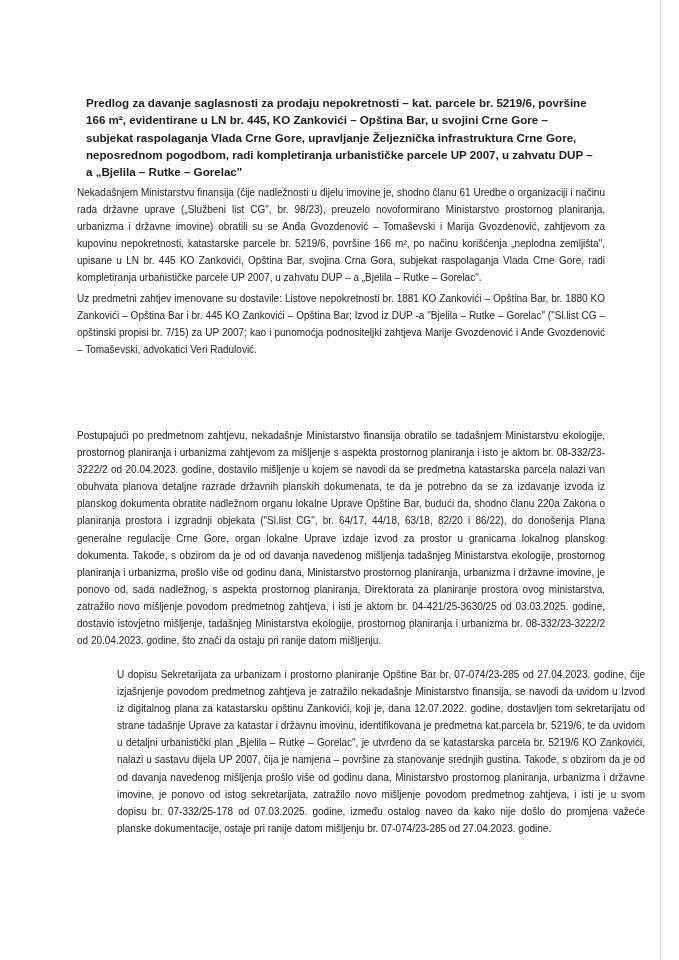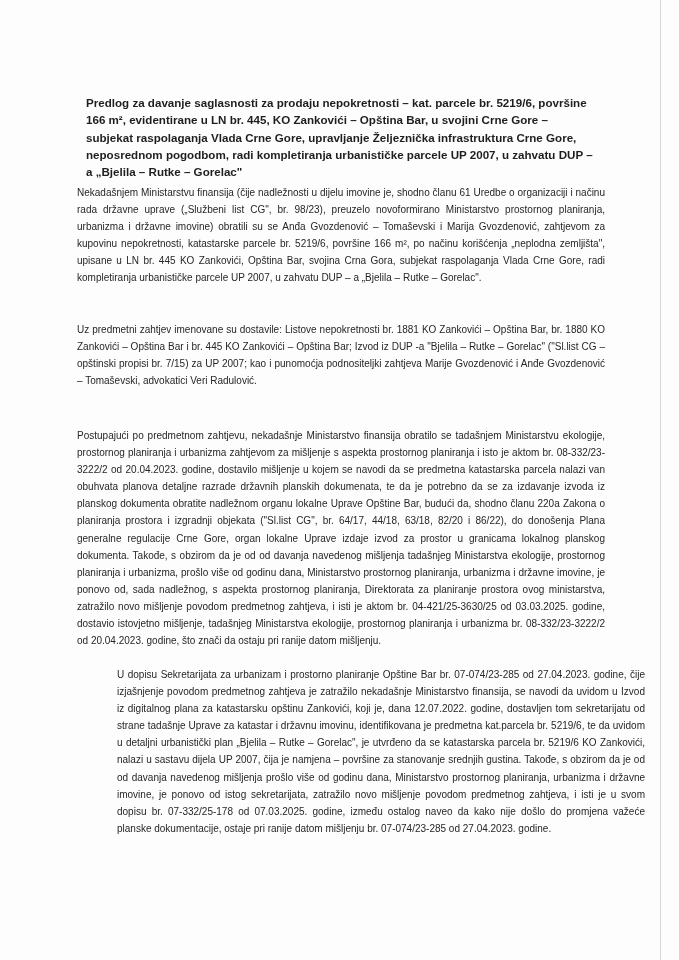--- a/index.html
+++ b/index.html
@@ -10,21 +10,21 @@
     position:absolute; left:86px; top:94px; width:510px;
     font-family:"Liberation Sans", sans-serif; font-weight:bold; font-size:11.6px; line-height:17.3px;
     color:#1e1e1e; 
   }
   .para {
     position:absolute; left:77px; width:528px;
     font-family:"Liberation Sans", sans-serif; font-size:10px; line-height:17.1px;
     color:#262626; text-align:justify; text-align-last:left;
   }
   .p1 { top:184px; }
-  .p2 { top:321px; }
+  .p2 { top:290px; }
   .p3 { top:409px;margin-top:18px; }
   .p4 { top:666px;margin-left:40px; }
 </style>
 </head>
 <body>
 
 <div class="page">
   <div class="edge-line"></div>
 
   <div class="title">Predlog za davanje saglasnosti za prodaju nepokretnosti – kat. parcele br. 5219/6, površine 166 m², evidentirane u LN br. 445, KO Zankovići – Opština Bar, u svojini Crne Gore – subjekat raspolaganja Vlada Crne Gore, upravljanje Željeznička infrastruktura Crne Gore, neposrednom pogodbom, radi kompletiranja urbanističke parcele UP 2007, u zahvatu DUP – a „Bjelila – Rutke – Gorelac"</div>

